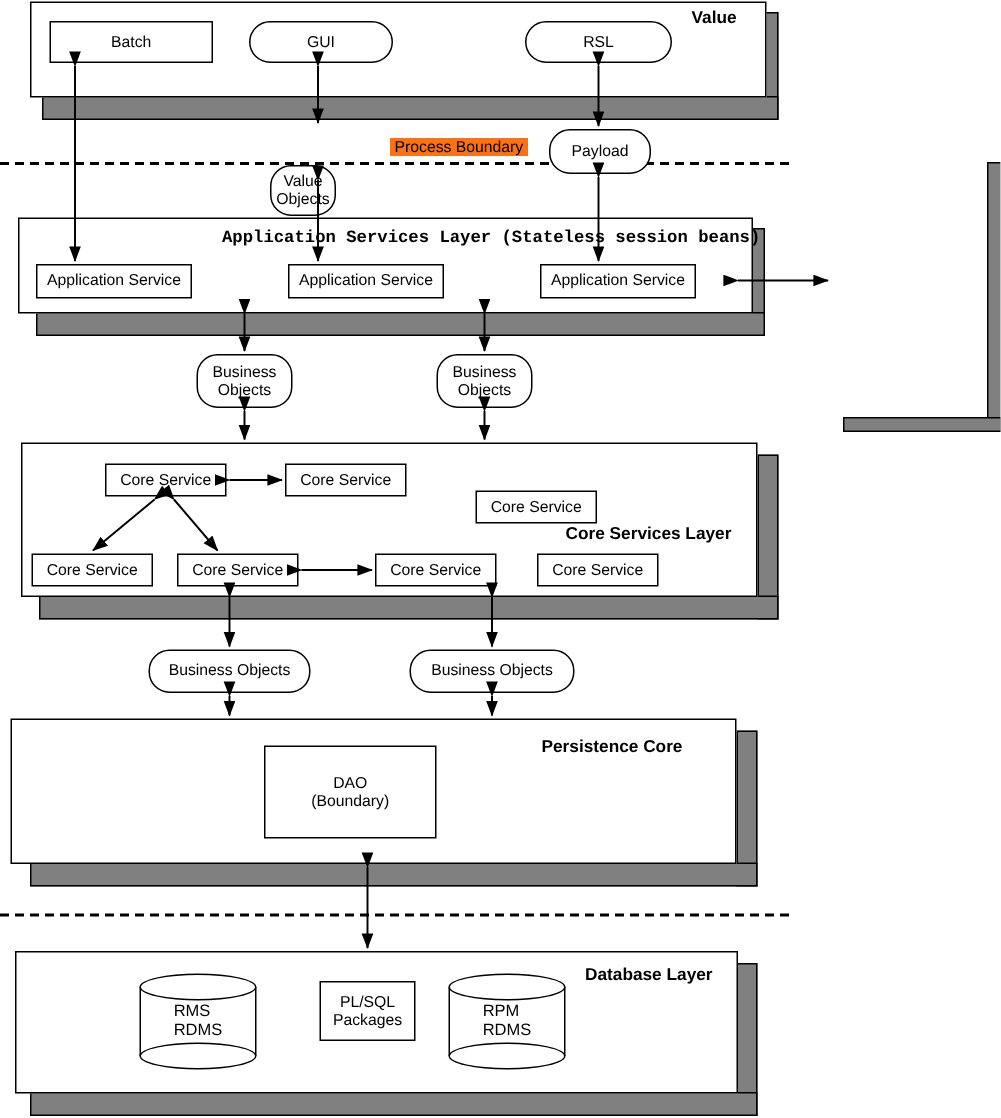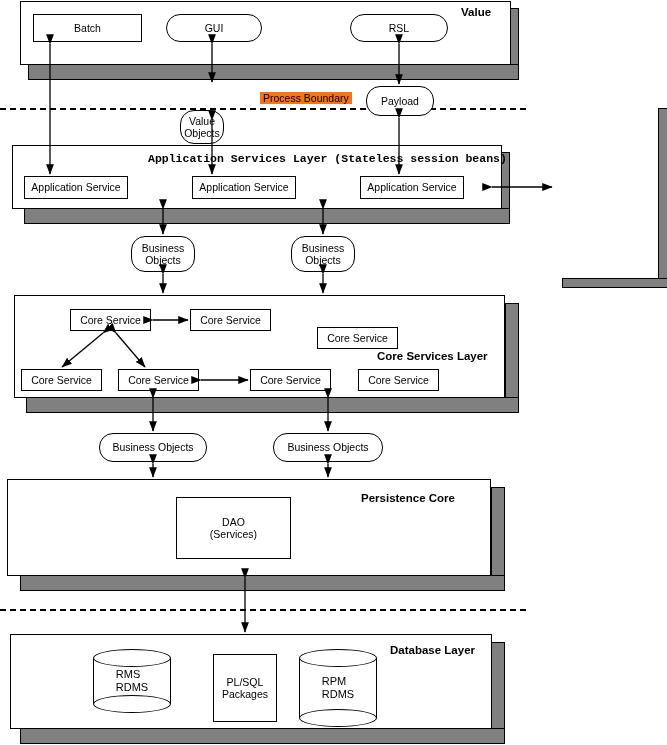--- a/index.html
+++ b/index.html
@@ -186,41 +186,41 @@
 
   <div class="rbox" style="left:99px; top:433px; width:108px; height:29px;">Business Objects</div>
   <div class="rbox" style="left:273px; top:433px; width:110px; height:29px;">Business Objects</div>
 
   <div class="shadow-right" style="left:491px; top:487px; width:14px; height:104px;"></div>
   <div class="shadow-bottom" style="left:20px; top:575px; width:485px; height:16px;"></div>
   <div class="layer" style="left:7px; top:479px; width:484px; height:97px;"></div>
   <div class="layer-title" style="left:361px; top:492px;">Persistence Core</div>
 
   <div class="box multiline" style="left:176px; top:497px; width:115px; height:62px;">DAO
-(Services)</div>
+(Boundary)</div>
 
   <div class="dashline" style="left:0px; top:609px; width:526px;"></div>
 
   <div class="shadow-right" style="left:491px; top:642px; width:14px; height:102px;"></div>
   <div class="shadow-bottom" style="left:20px; top:728px; width:485px; height:16px;"></div>
   <div class="layer" style="left:10px; top:634px; width:482px; height:95px;"></div>
   <div class="layer-title" style="left:390px; top:644px;">Database Layer</div>
 
   <div class="cyl" style="left:93px; top:649px; width:78px; height:64px;">
     <div class="body"></div>
     <div class="bot"></div>
     <div class="top"></div>
     <div class="lbl">RMS
 RDMS</div>
   </div>
 
-  <div class="box multiline" style="left:213px; top:654px; width:64px; height:68px;">PL/SQL
+  <div class="box multiline" style="left:213px; top:654px; width:64px; height:40px;">PL/SQL
 Packages</div>
 
-  <div class="cyl" style="left:299px; top:649px; width:78px; height:78px;">
+  <div class="cyl" style="left:299px; top:649px; width:78px; height:64px;">
     <div class="body"></div>
     <div class="bot"></div>
     <div class="top"></div>
     <div class="lbl">RPM
 RDMS</div>
   </div>
 
   <svg class="arrows" viewBox="0 0 667 745">
     <defs>
       <marker id="ah" markerWidth="9" markerHeight="9" refX="7.5" refY="3" orient="auto" markerUnits="strokeWidth">

